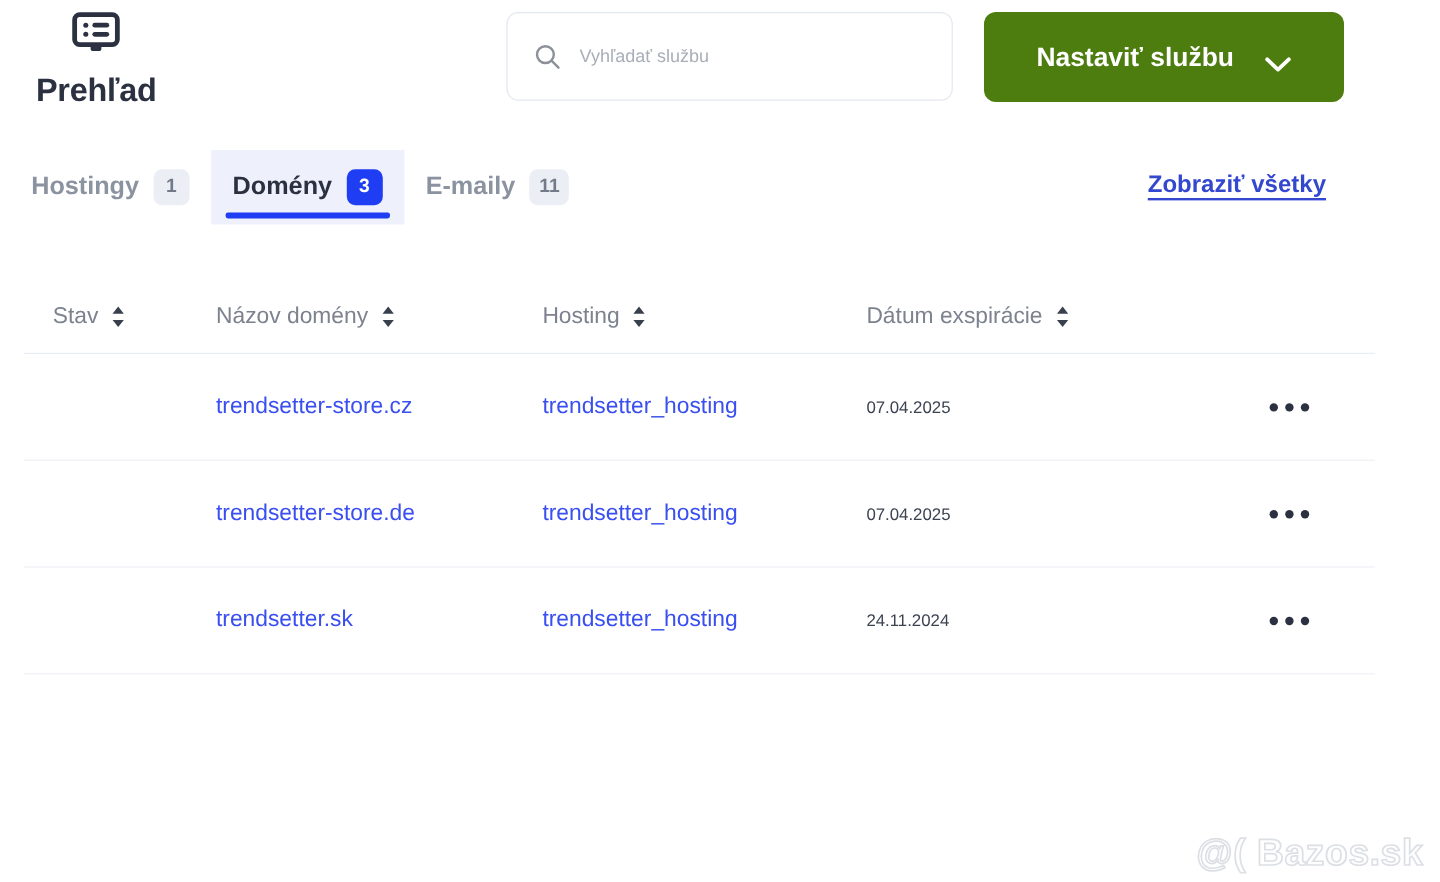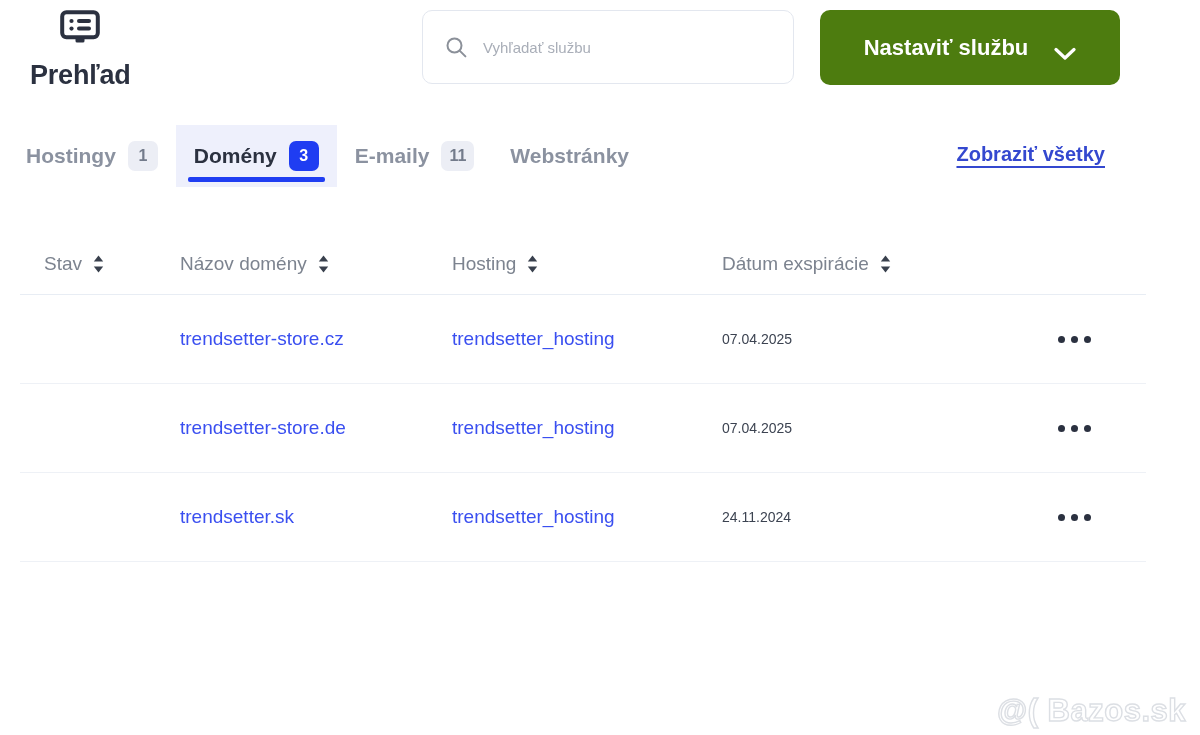--- a/index.html
+++ b/index.html
@@ -310,23 +310,20 @@
       <div class="tab active">
         <span class="tab-label">Domény</span>
         <span class="badge accent">3</span>
       </div>
 
       <div class="tab">
         <span class="tab-label">E-maily</span>
         <span class="badge">11</span>
       </div>
 
-      <div class="tab">
-        <span class="tab-label">Webstránky</span>
-      </div>
 
     </div>
 
     <a class="show-all" href="#">Zobraziť všetky</a>
   </div>
 
   <div class="table">
 
     <div class="row head">
       <div class="c-stav">

